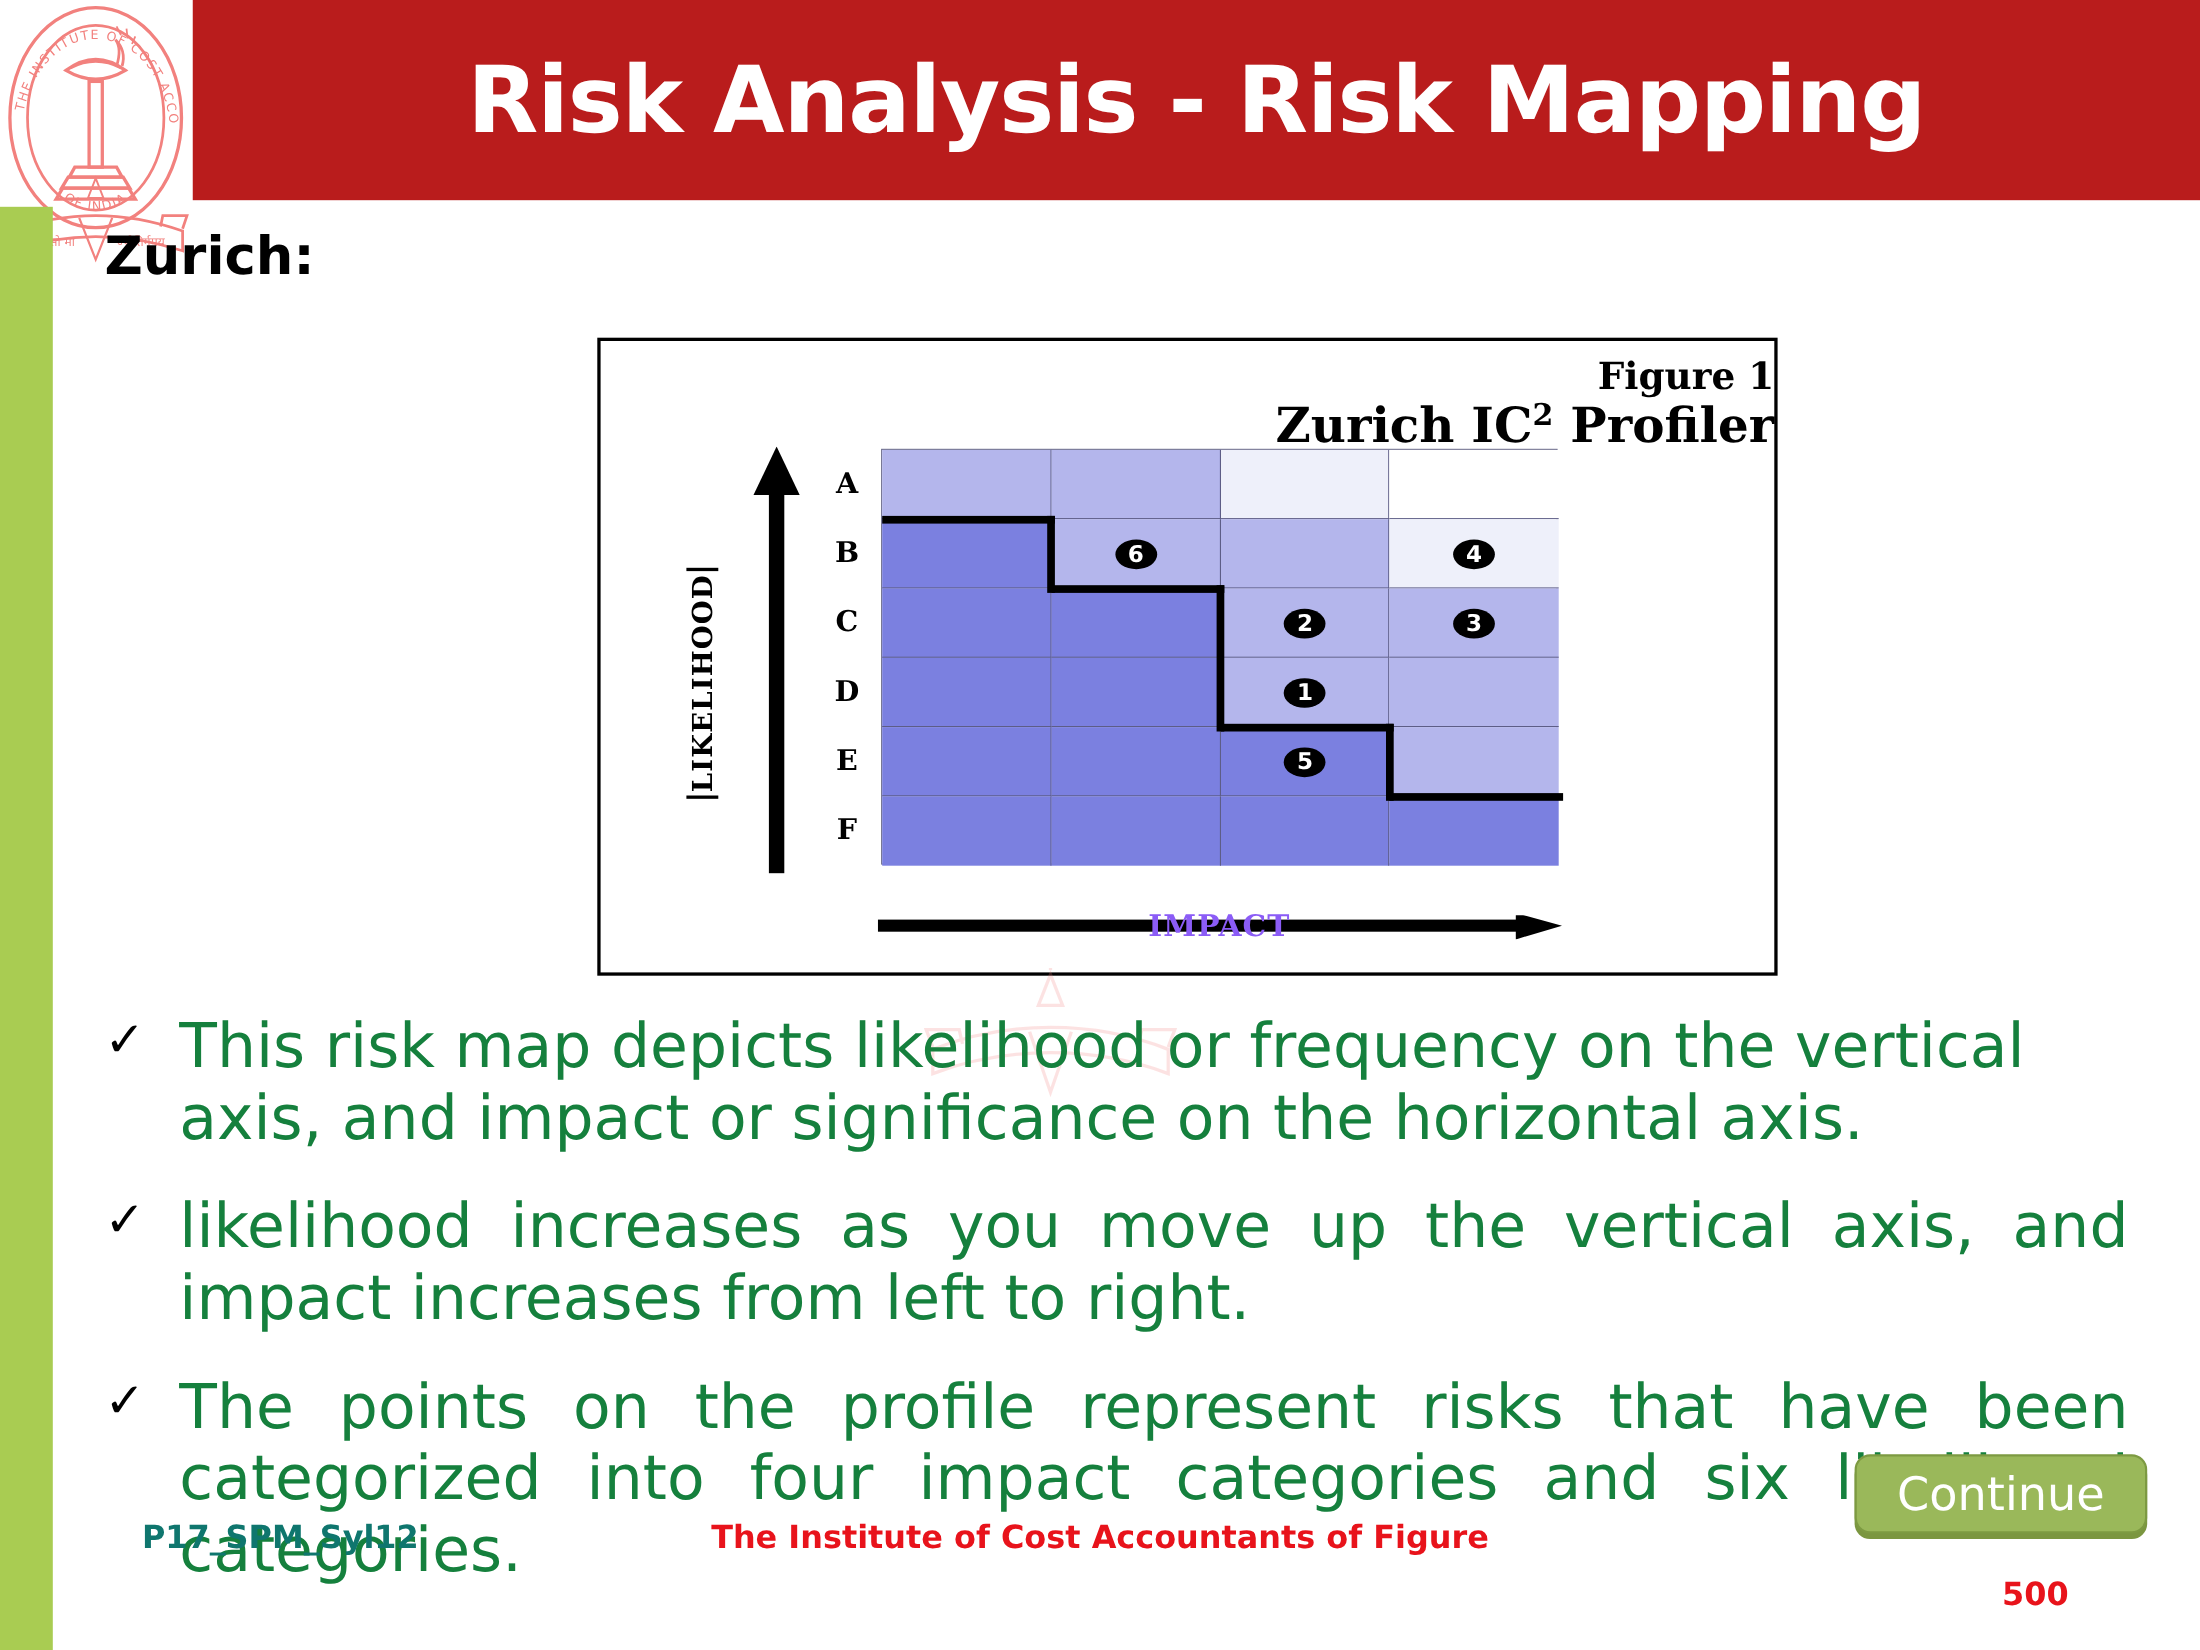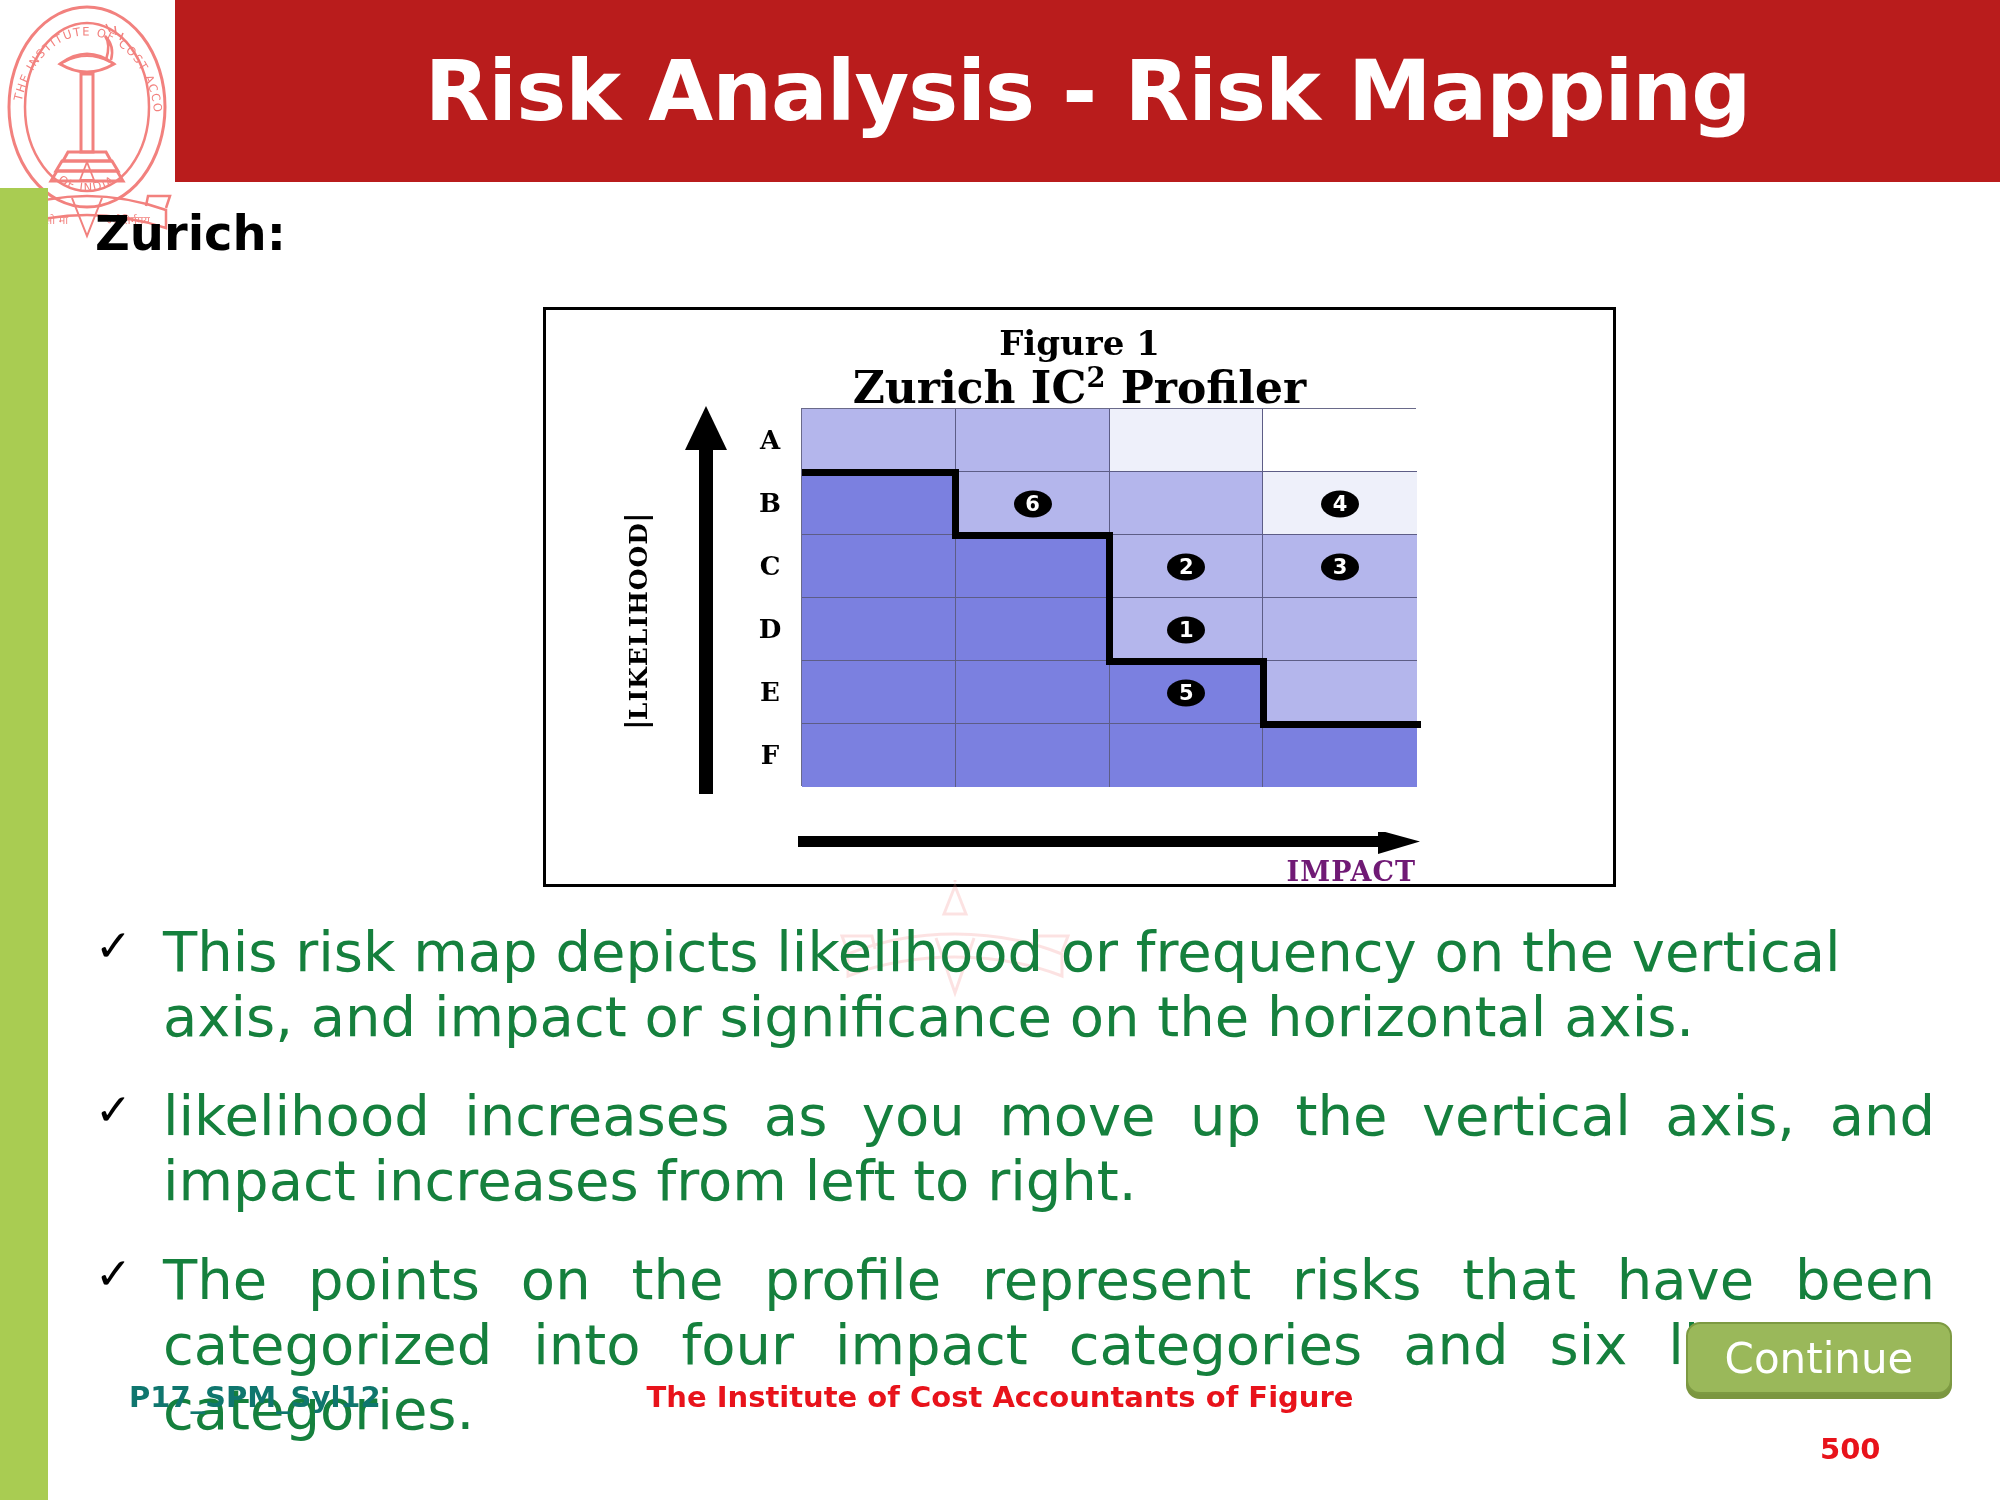--- a/index.html
+++ b/index.html
@@ -43,21 +43,21 @@
     font-family:"DejaVu Sans", sans-serif;
   }
   
   #figure-box{
     position:absolute;left:543px;top:307px;width:1073px;height:580px;
     border:3px solid #000000;background:#ffffff;
     box-sizing:border-box;
   }
   #fig-title{
     position:absolute;left:0;top:14px;width:100%;
-    text-align:center;
+    text-align:right;
     font-family:"DejaVu Serif", serif;
     font-weight:bold;color:#000000;
     line-height:1.12;
   }
   #fig-title .l1{display:block;font-size:34px;}
   #fig-title .l2{display:block;font-size:44px;}
   #fig-title sup{font-size:0.62em;vertical-align:super;}
 
   
   #y-arrow{position:absolute;left:137px;top:96px;}
@@ -105,24 +105,24 @@
   
   #col-labels{position:absolute;left:255px;top:480px;width:615px;height:40px;}
   .col-label{
     position:absolute;top:0;height:40px;
     display:flex;align-items:center;justify-content:center;
     font-family:"DejaVu Serif", serif;font-weight:bold;font-size:25px;color:#000;
   }
   
   #x-arrow{position:absolute;left:252px;top:522px;}
   #x-axis-label{
-    position:absolute;left:255px;top:546px;width:615px;
-    text-align:right;
+    position:absolute;left:255px;top:517px;width:615px;
+    text-align:center;
     font-family:"DejaVu Serif", serif;font-weight:bold;font-size:27px;
-    letter-spacing:1px;color:#701a75;
+    letter-spacing:1px;color:#8b5cf6;
   }
   
   #bullets{position:absolute;left:95px;top:920px;width:1840px;}
   .bullet-row{display:flex;margin-bottom:34px;}
   .tick{
     flex:0 0 68px;
     font-size:44px;line-height:1.16;color:#000;
     font-family:"DejaVu Sans", sans-serif;
   }
   .btext{

